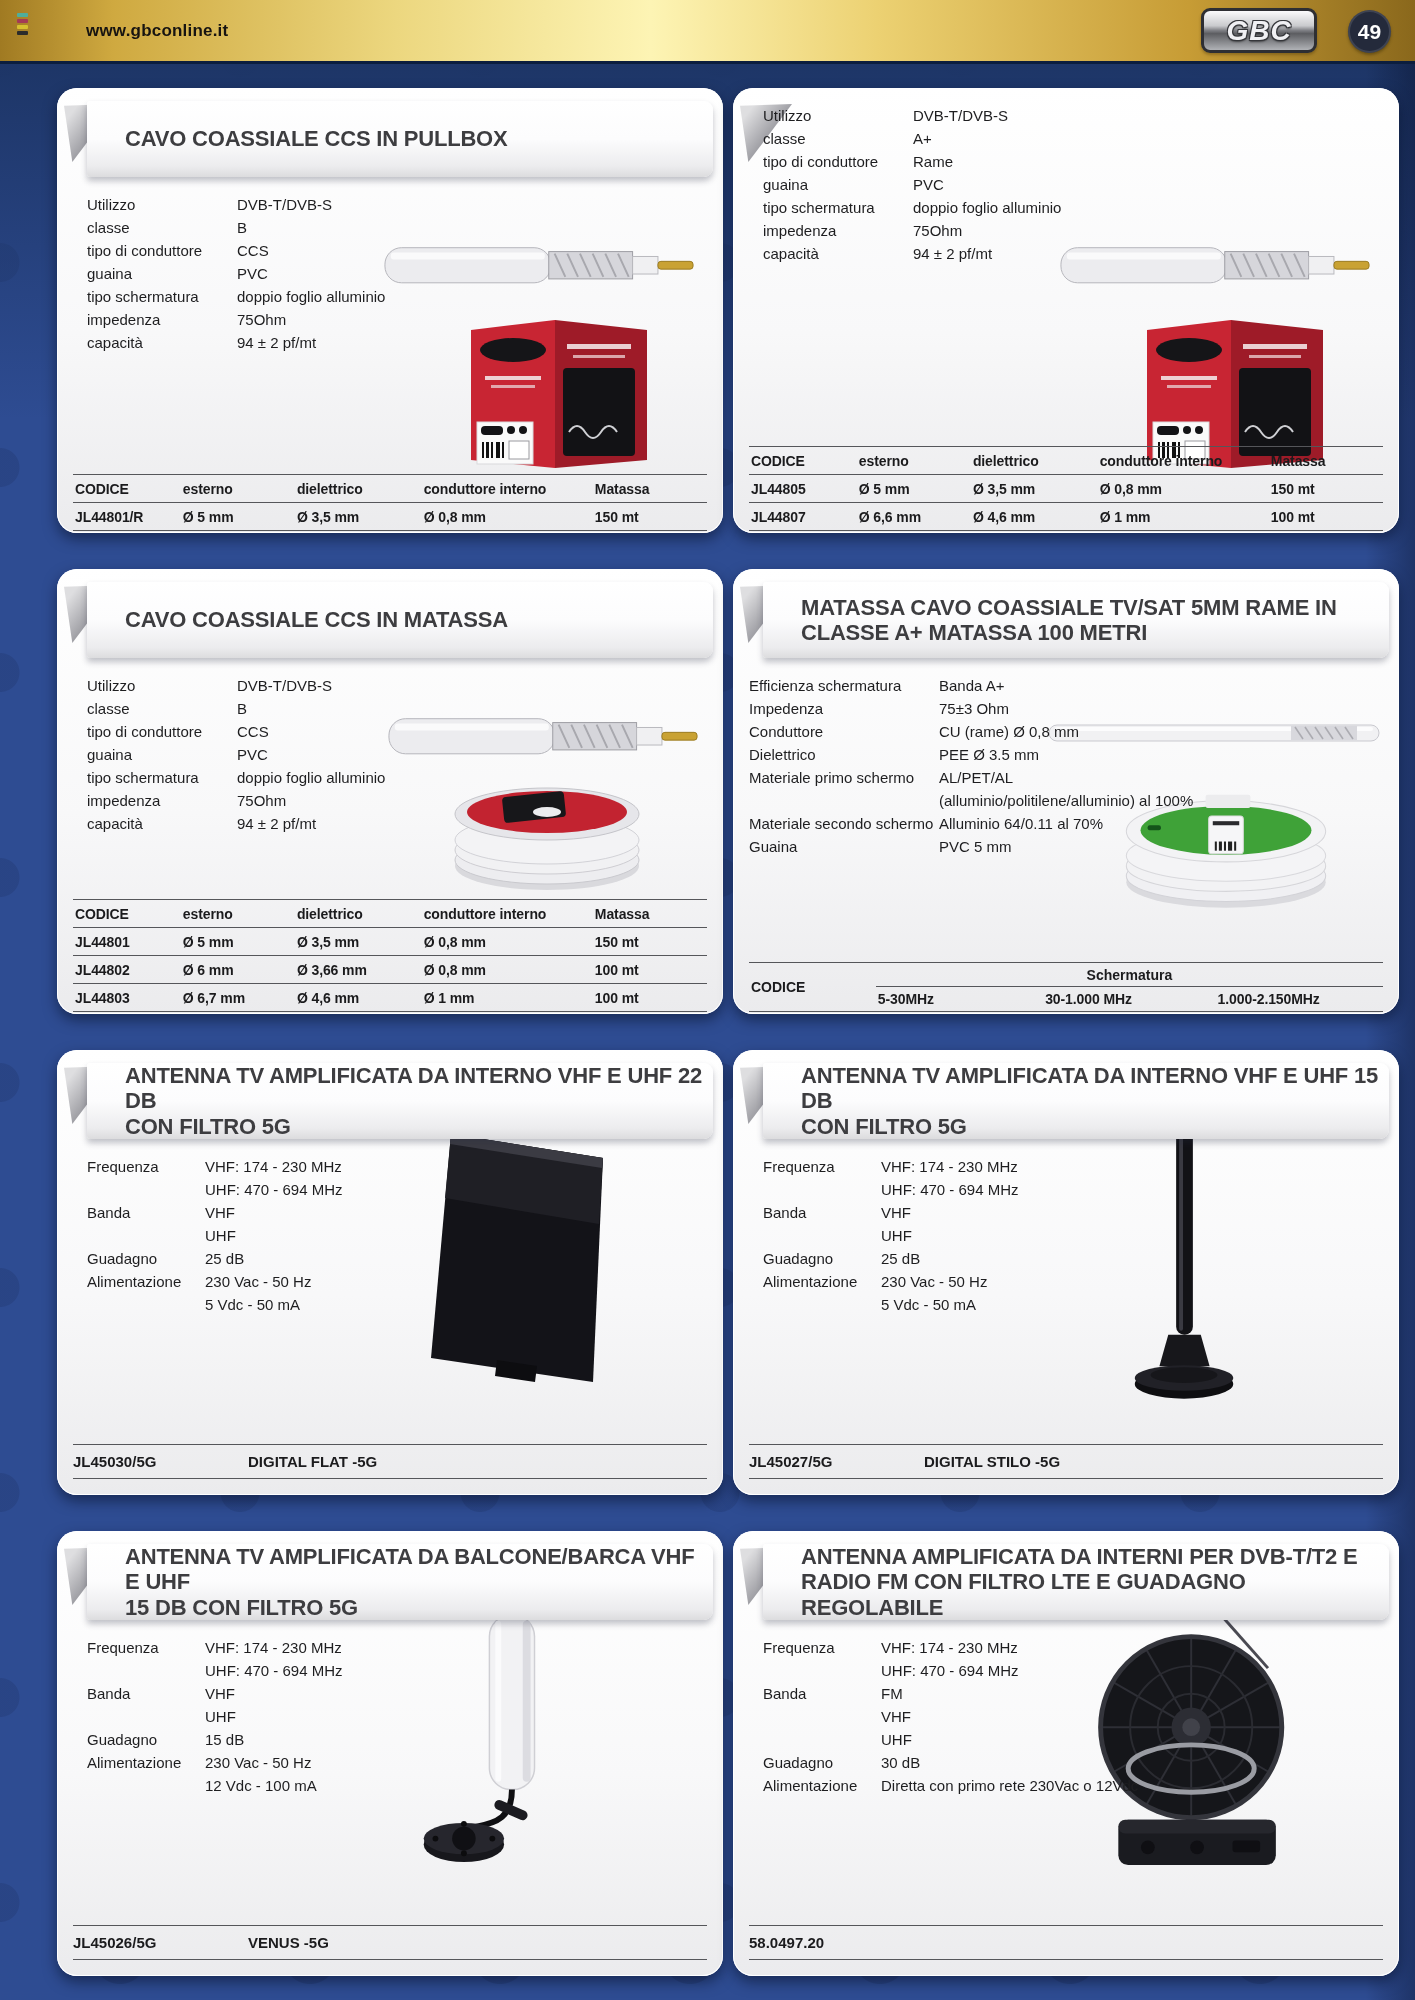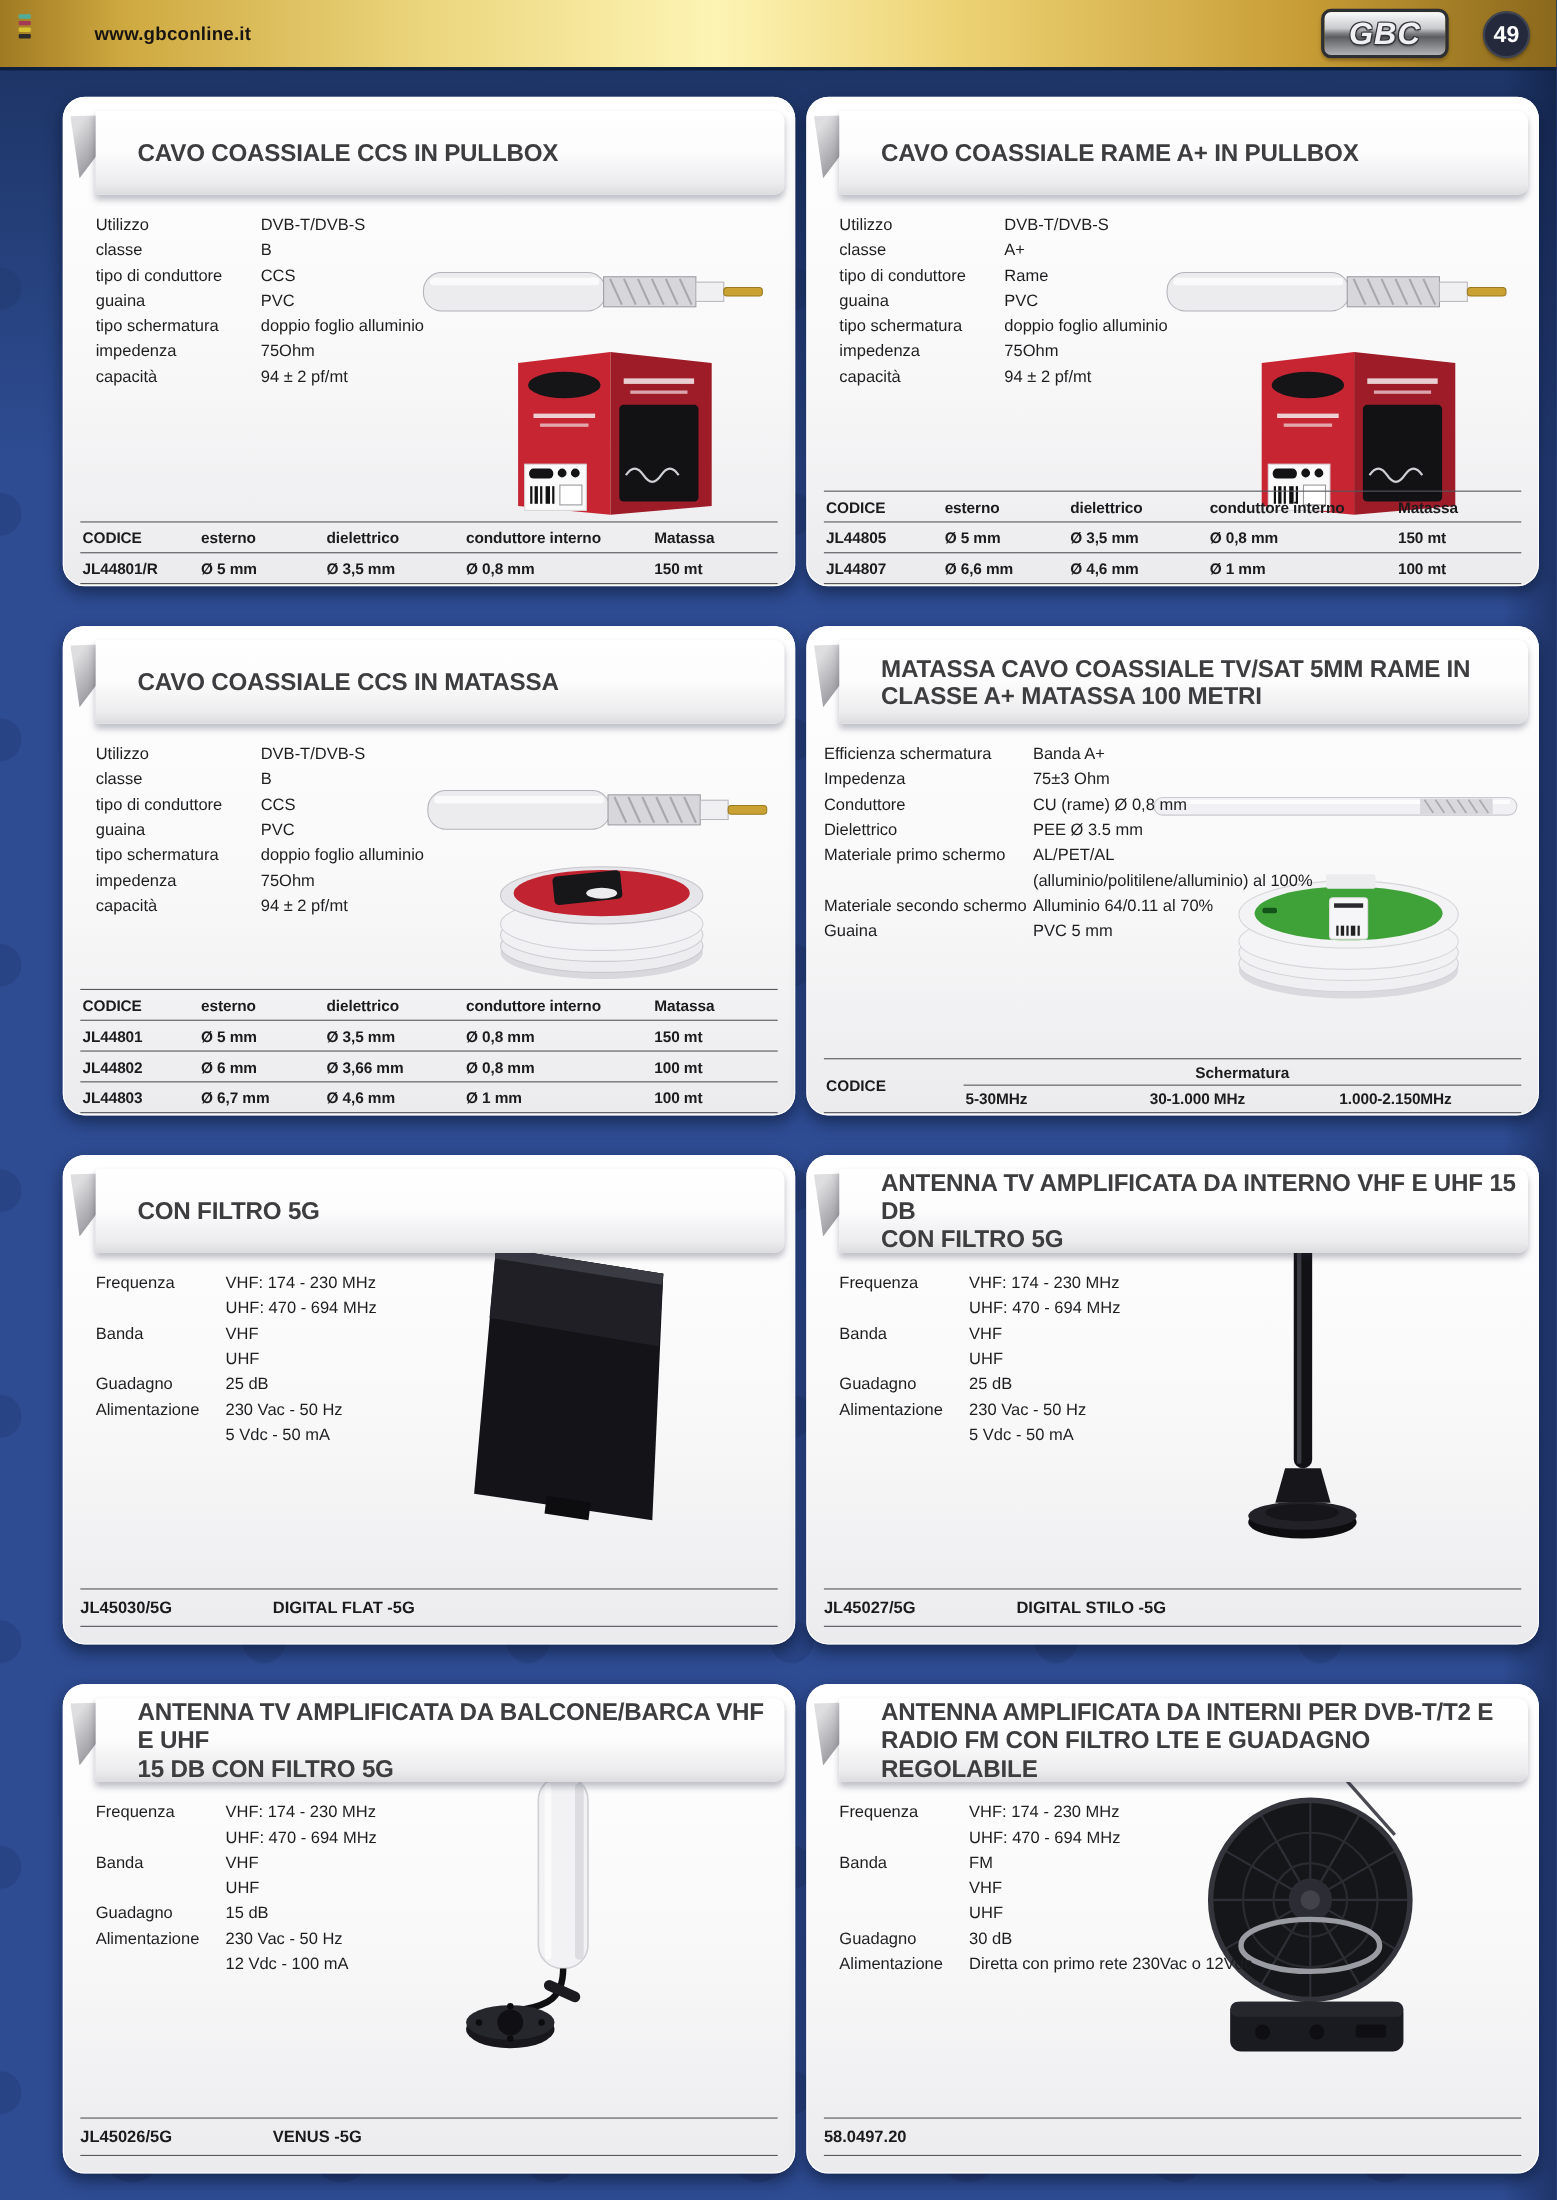--- a/index.html
+++ b/index.html
@@ -219,26 +219,20 @@
     <div class="tc">Ø 3,5 mm</div>
     <div class="tc">Ø 0,8 mm</div>
     <div class="tc">150 mt</div>
   </div>
 </div>
     </div>
   </section>
 
   <section class="card">
     <div class="fold"></div>
-    <div class="banner">
-      <h2 class="title">
-        <span>CAVO COASSIALE RAME A+ IN PULLBOX</span>
-
-      </h2>
-    </div>
     <div class="specs w1">
   <div class="spec-row">
     <div class="spec-label">Utilizzo</div>
     <div class="spec-value">
             <div>DVB-T/DVB-S</div>
           </div>
   </div>
 
   <div class="spec-row">
     <div class="spec-label">classe</div>
@@ -565,20 +559,21 @@
           </div>
         </div>
       </div>
     </div>
   </section>
 
   <section class="card">
     <div class="fold"></div>
     <div class="banner">
       <h2 class="title">
+        <span>ANTENNA TV AMPLIFICATA DA INTERNO VHF E UHF 22 DB</span>
         <span>CON FILTRO 5G</span>
       </h2>
     </div>
     <div class="specs w3">
   <div class="spec-row">
     <div class="spec-label">Frequenza</div>
     <div class="spec-value">
             <div>VHF: 174 - 230 MHz</div>
             <div>UHF: 470 - 694 MHz</div>
           </div>

